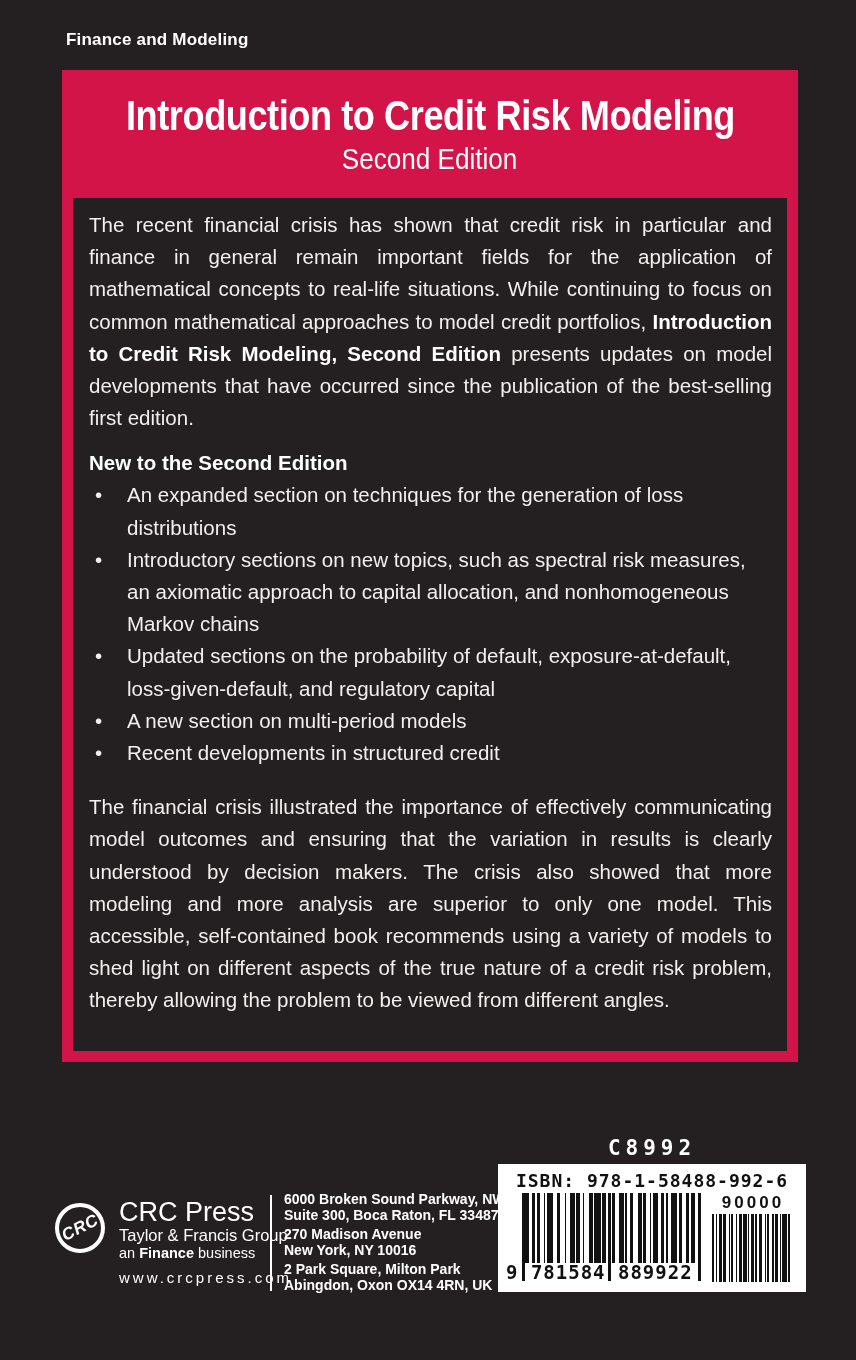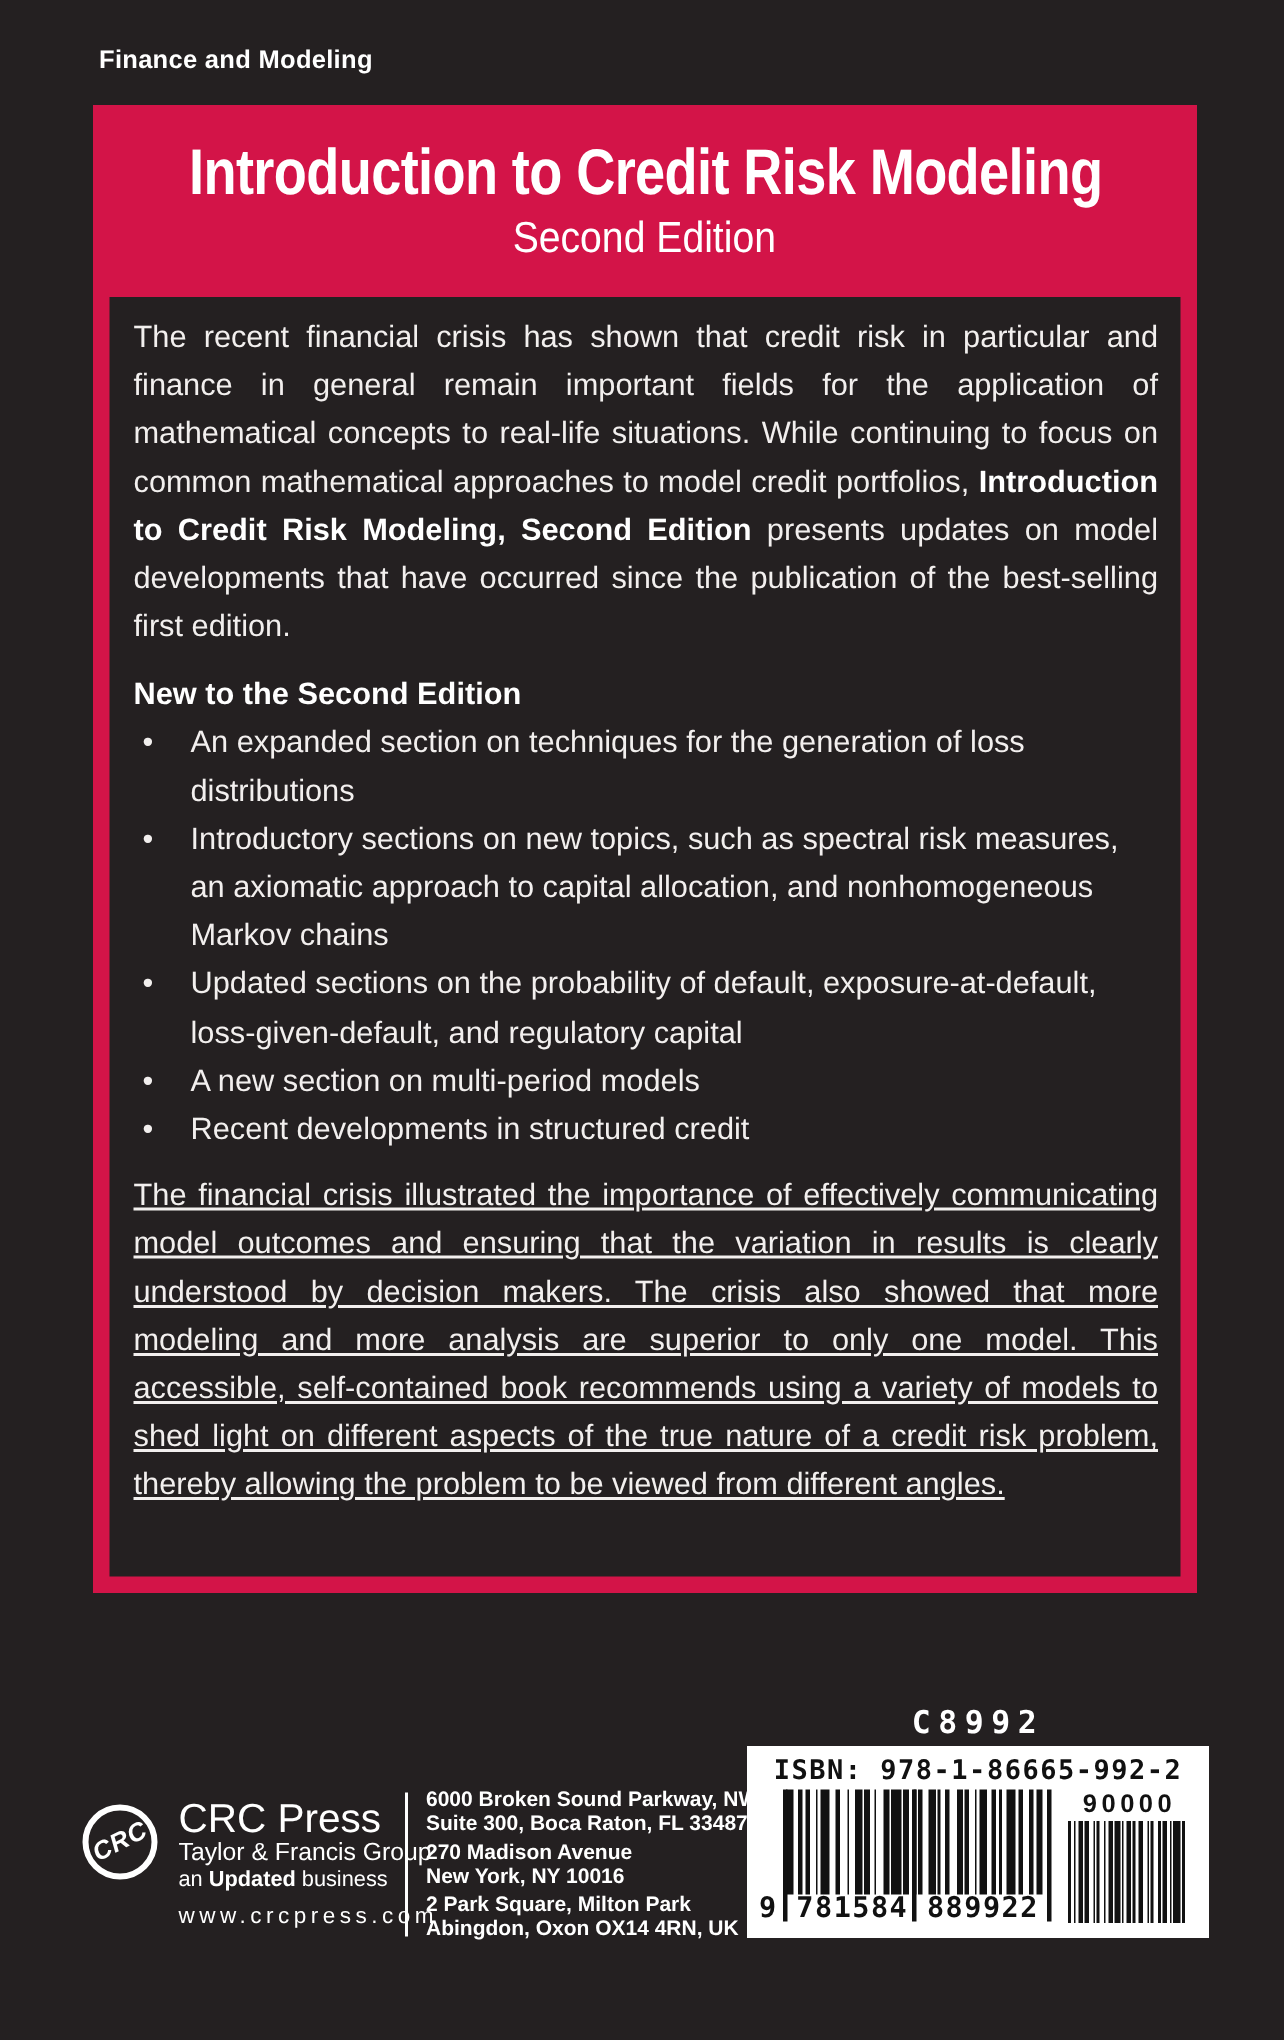--- a/index.html
+++ b/index.html
@@ -44,21 +44,21 @@
     font-size:20.5px;line-height:32.2px;text-align:justify;color:var(--text);
   }
   .body-text b{color:#fff;}
   .list-heading{
     font-size:20.5px;font-weight:bold;color:#fff;margin-top:13px;line-height:32px;
   }
   ul.features{list-style:none;}
   ul.features li{display:flex;font-size:20.5px;line-height:32.2px;}
   ul.features .bullet{width:38px;flex:0 0 38px;padding-left:6px;}
   ul.features .ftext{flex:1;}
-  .closing{margin-top:12px;text-decoration:underline;}
+  .closing{margin-top:22px;}
   
   .product-code{
     position:absolute;left:498px;top:1136px;width:308px;text-align:center;
     font-family:"DejaVu Sans Mono", monospace;
     font-size:21px;font-weight:bold;letter-spacing:5px;color:#fff;
   }
   .barcode-box{
     position:absolute;left:498px;top:1164px;width:308px;height:128px;
     background:#fff;color:#111;padding:6px 8px 4px;
   }
@@ -142,21 +142,21 @@
       </li>
     </ul>
 
     <p class="body-text closing">The financial crisis illustrated the importance of effectively communicating model outcomes and ensuring that the variation in results is clearly understood by decision makers. The crisis also showed that more modeling and more analysis are superior to only one model. This accessible, self-contained book recommends using a variety of models to shed light on different aspects of the true nature of a credit risk problem, thereby allowing the problem to be viewed from different angles.</p>
   </div>
 </div>
 
 <div class="product-code">C8992</div>
 
 <div class="barcode-box">
-  <div class="isbn-line">ISBN: 978-1-86665-992-2</div>
+  <div class="isbn-line">ISBN: 978-1-58488-992-6</div>
   <div class="code-row">
     <div class="main-barcode">
       <div class="main-bars" id="main-bars">
           <div style="width: 4.92px; background: rgb(17, 17, 17);"></div>
           <div style="width: 3.28px; background: transparent;"></div>
           <div style="width: 3.28px; background: rgb(17, 17, 17);"></div>
           <div style="width: 1.64px; background: transparent;"></div>
           <div style="width: 3.28px; background: rgb(17, 17, 17);"></div>
           <div style="width: 3.28px; background: transparent;"></div>
           <div style="width: 1.64px; background: rgb(17, 17, 17);"></div>
@@ -263,21 +263,21 @@
   </div>
 </div>
 
 <div class="publisher">
   <div class="crc-circle">
     <span>CRC</span>
   </div>
   <div class="pub-text">
     <div class="pub-name">CRC Press</div>
     <div class="pub-group">Taylor &amp; Francis Group</div>
-    <div class="pub-tagline"><span>an </span><b>Updated</b><span> business</span></div>
+    <div class="pub-tagline"><span>an </span><b>Finance</b><span> business</span></div>
     <div class="pub-site">www.crcpress.com</div>
   </div>
   <div class="pub-sep"></div>
   <div class="addresses">
     <div class="addr">
       <div>6000 Broken Sound Parkway, NW</div>
       <div>Suite 300, Boca Raton, FL 33487</div>
     </div>
     <div class="addr">
       <div>270 Madison Avenue</div>

